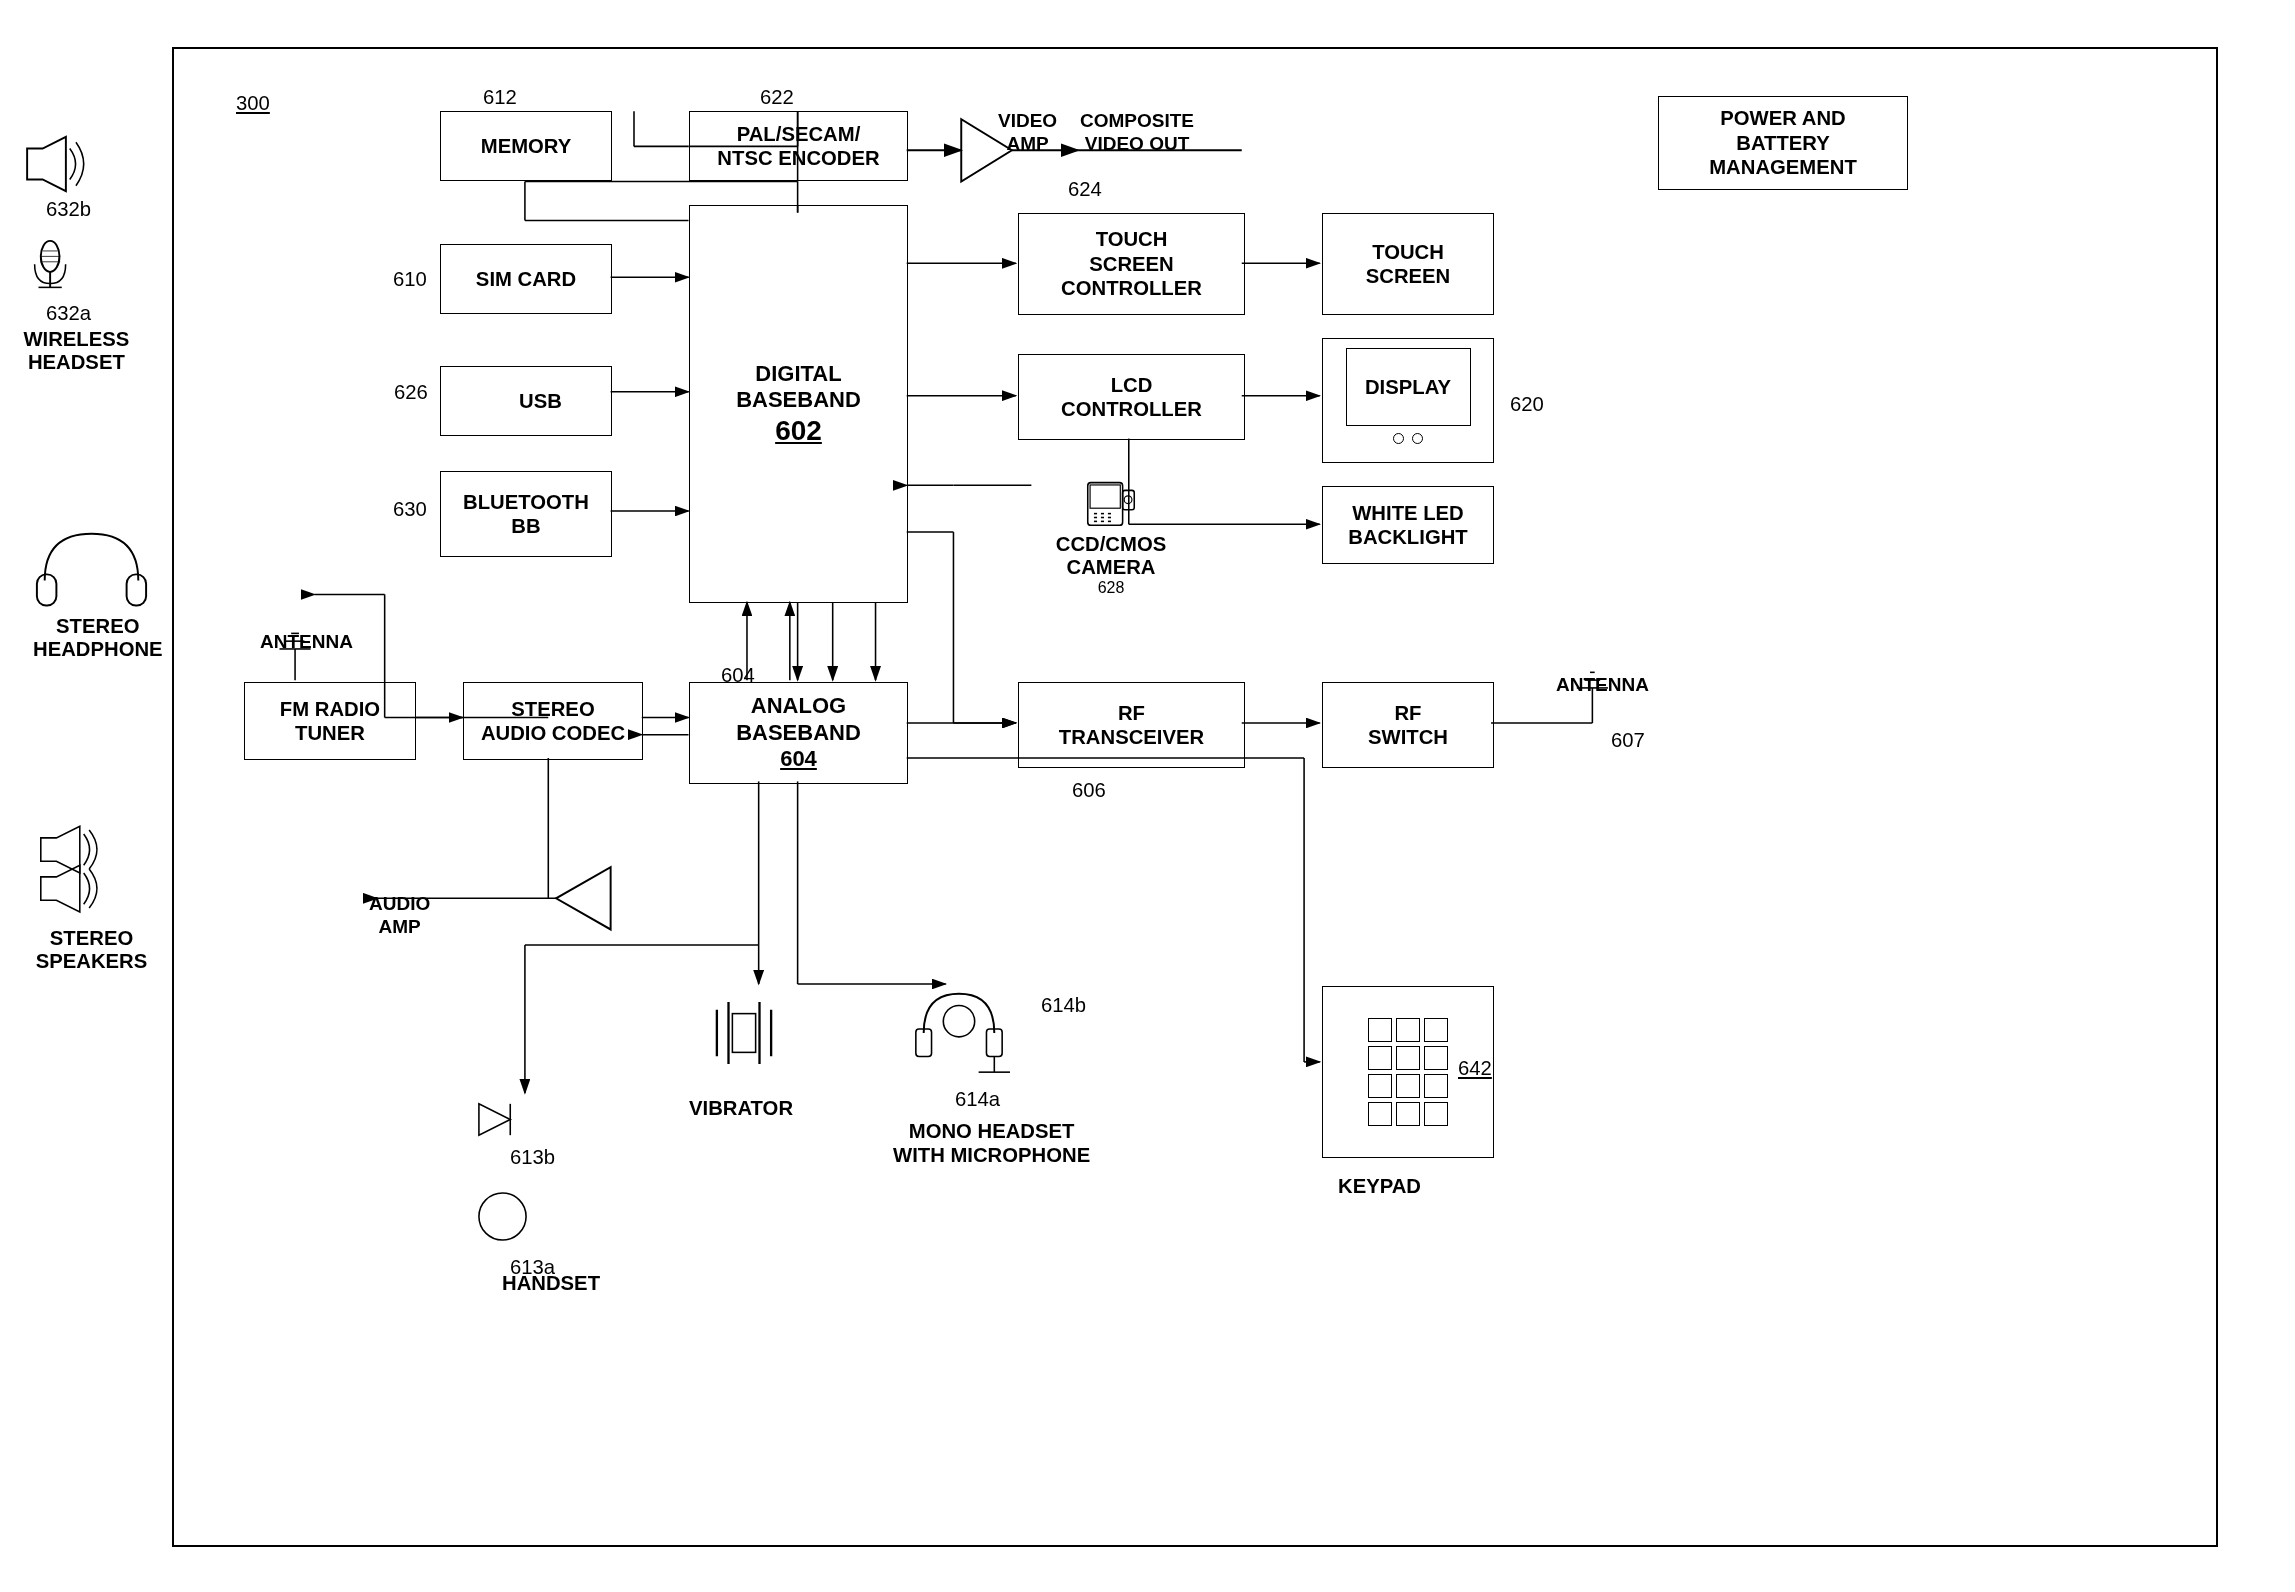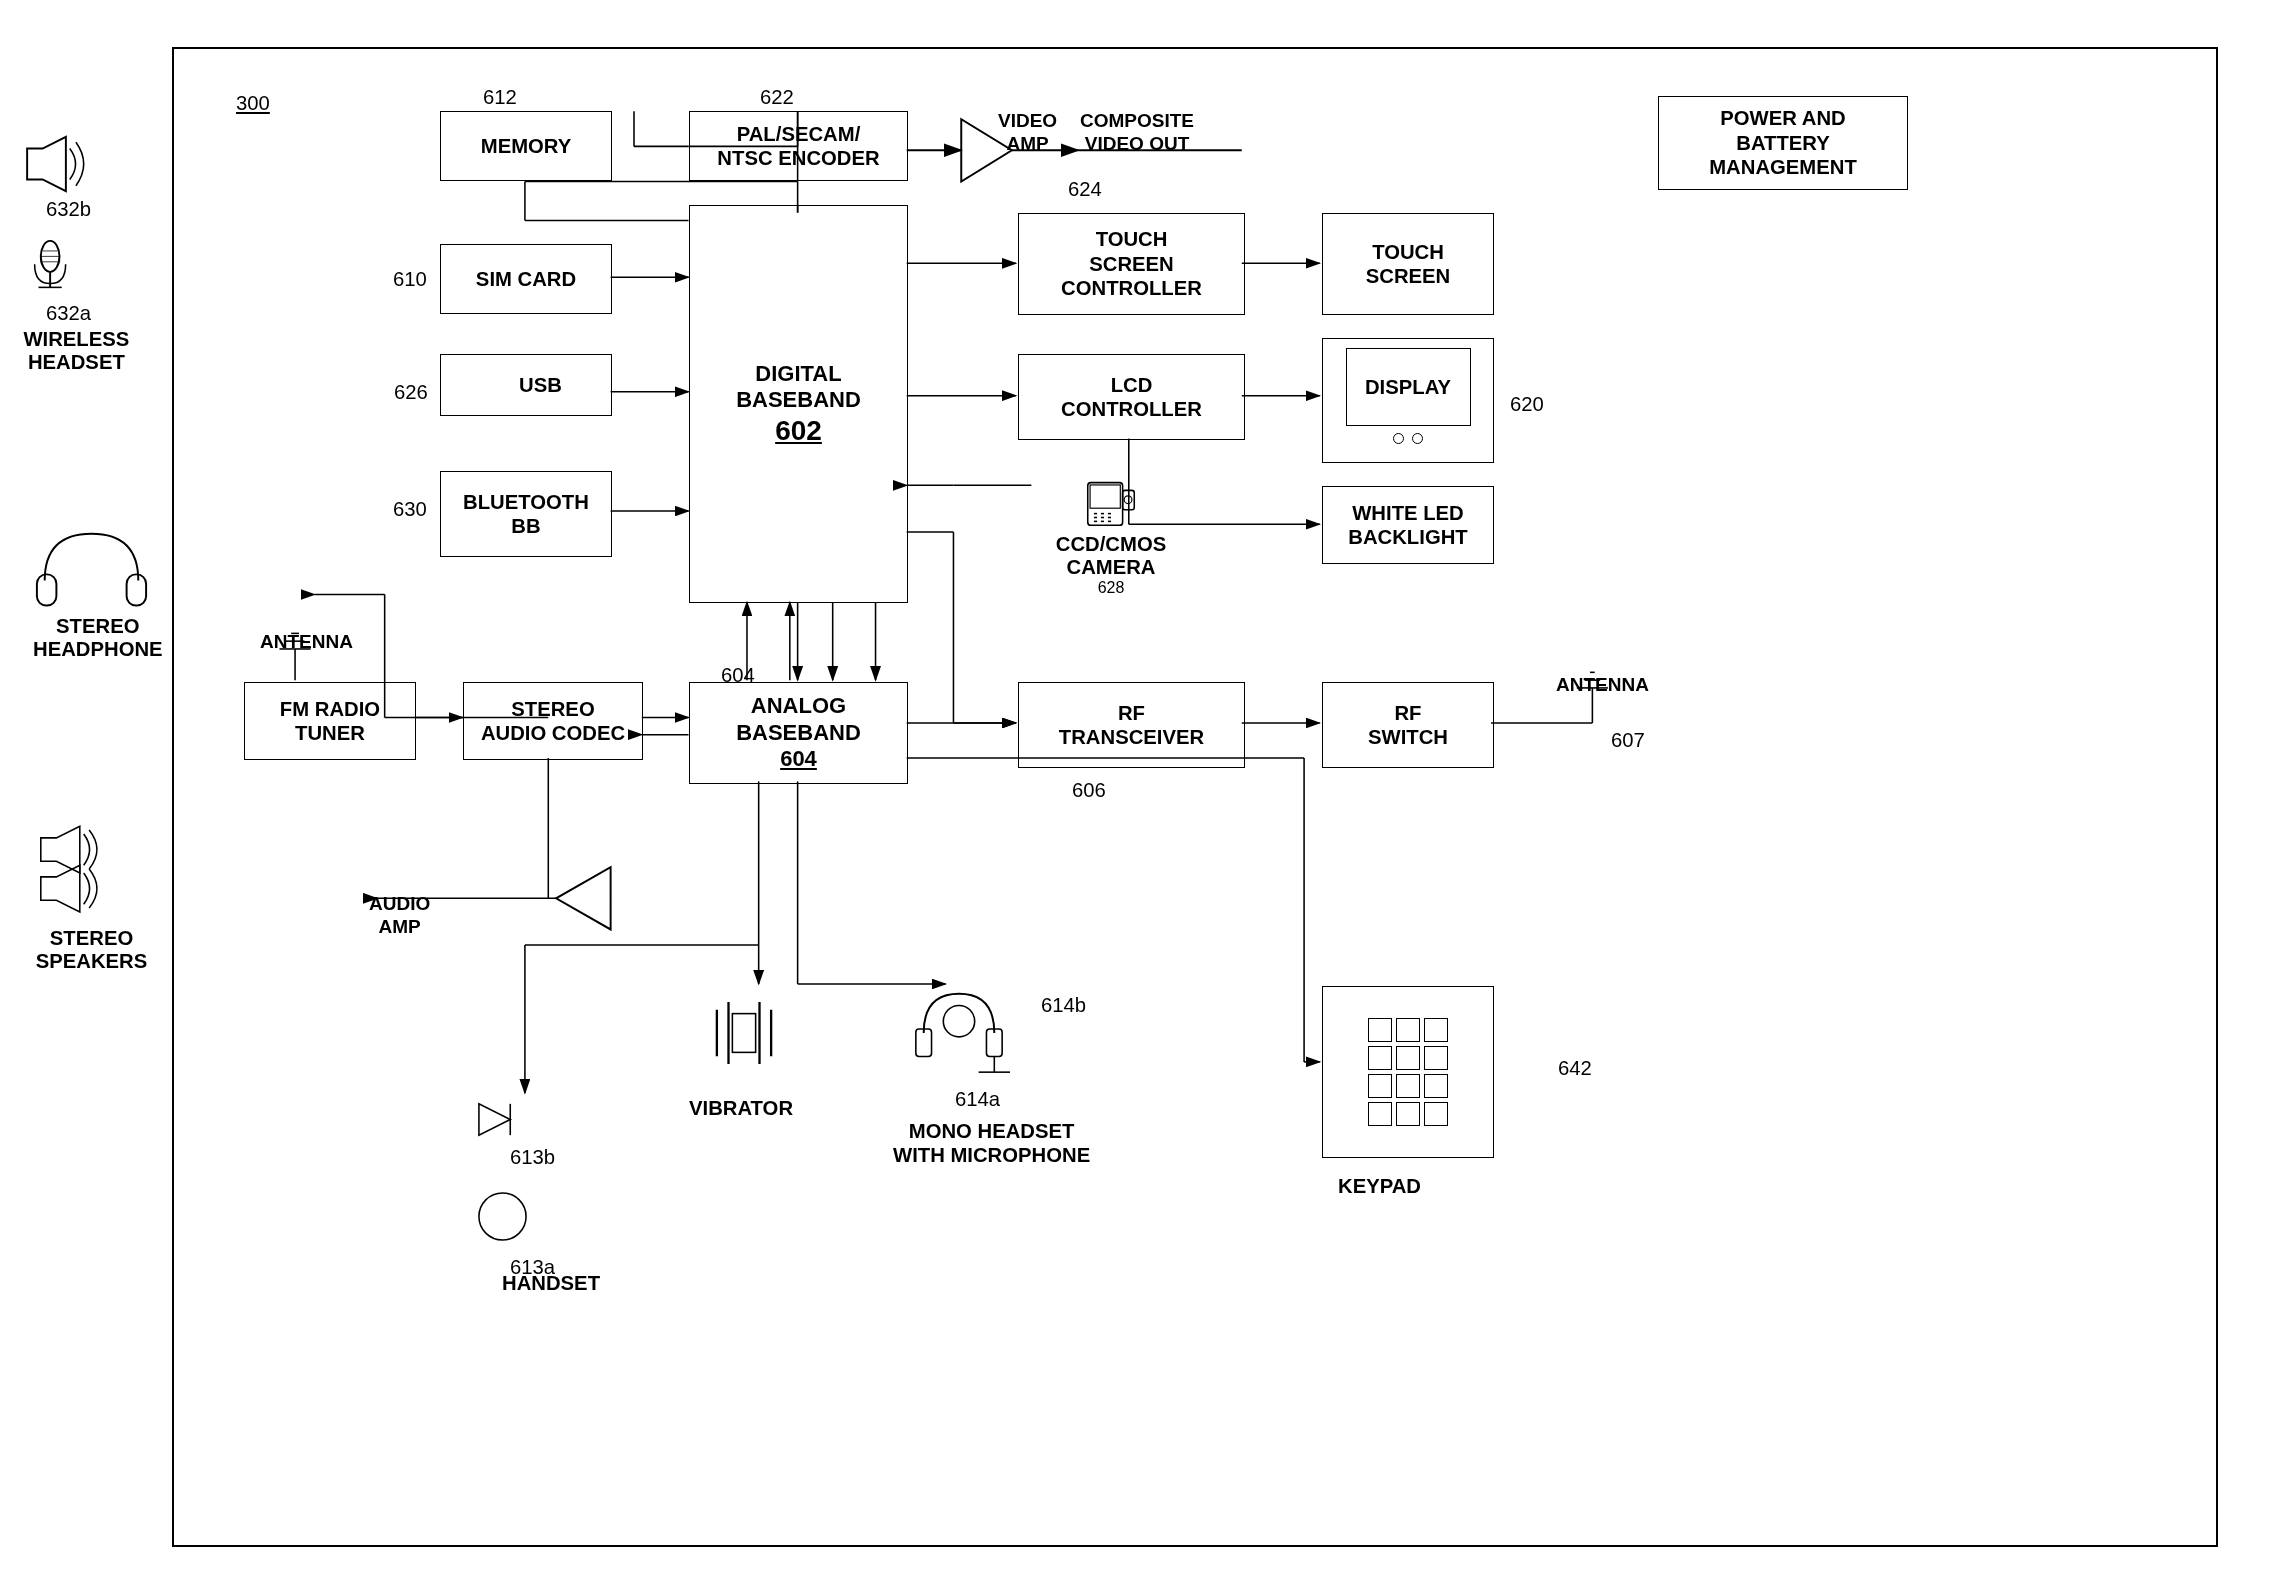--- a/index.html
+++ b/index.html
@@ -88,21 +88,21 @@
     <span style="white-space:pre-line;">POWER AND
 BATTERY
 MANAGEMENT</span>
   </div>
 
   <div class="box" style="left:266px;top:195px;width:172px;height:70px;">
     <span>SIM CARD</span>
   </div>
   <div class="ref" style="left:219px;top:219px;">610</div>
 
-  <div class="box" style="left:266px;top:305px;width:172px;height:62px;padding-left:29px;">
+  <div class="box" style="left:266px;top:317px;width:172px;height:70px;padding-left:29px;">
     <span>USB</span>
   </div>
   <div class="ref" style="left:220px;top:332px;">626</div>
 
   <div class="box" style="left:266px;top:422px;width:172px;height:86px;">
     <span style="white-space:pre-line;">BLUETOOTH
 BB</span>
   </div>
   <div class="ref" style="left:219px;top:449px;">630</div>
 
@@ -210,21 +210,21 @@
       <div style="border:0.8px solid #000;width:23.4px;height:23.4px;"></div>
       <div style="border:0.8px solid #000;width:23.4px;height:23.4px;"></div>
       <div style="border:0.8px solid #000;width:23.4px;height:23.4px;"></div>
       <div style="border:0.8px solid #000;width:23.4px;height:23.4px;"></div>
       <div style="border:0.8px solid #000;width:23.4px;height:23.4px;"></div>
       <div style="border:0.8px solid #000;width:23.4px;height:23.4px;"></div>
       <div style="border:0.8px solid #000;width:23.4px;height:23.4px;"></div>
       <div style="border:0.8px solid #000;width:23.4px;height:23.4px;"></div>
     </div>
   </div>
-  <div class="ref" style="left:1384px;top:1008px;">642</div>
+  <div class="ref" style="left:1284px;top:1008px;text-decoration:underline;">642</div>
   <div class="label" style="left:1164px;top:1125px;font-size:20.3px;">KEYPAD</div>
 
   <div style="position:absolute;left:301px;top:1047px;">
     
     <svg width="47" height="47" viewBox="0 0 60 60">
       <polygon points="5,10 5,50 45,30" fill="none" stroke="#000" stroke-width="2"></polygon>
       <line x1="45" y1="10" x2="45" y2="50" stroke="#000" stroke-width="2"></line>
     </svg>
   </div>
   <div class="ref" style="left:336px;top:1097px;">613b</div>

